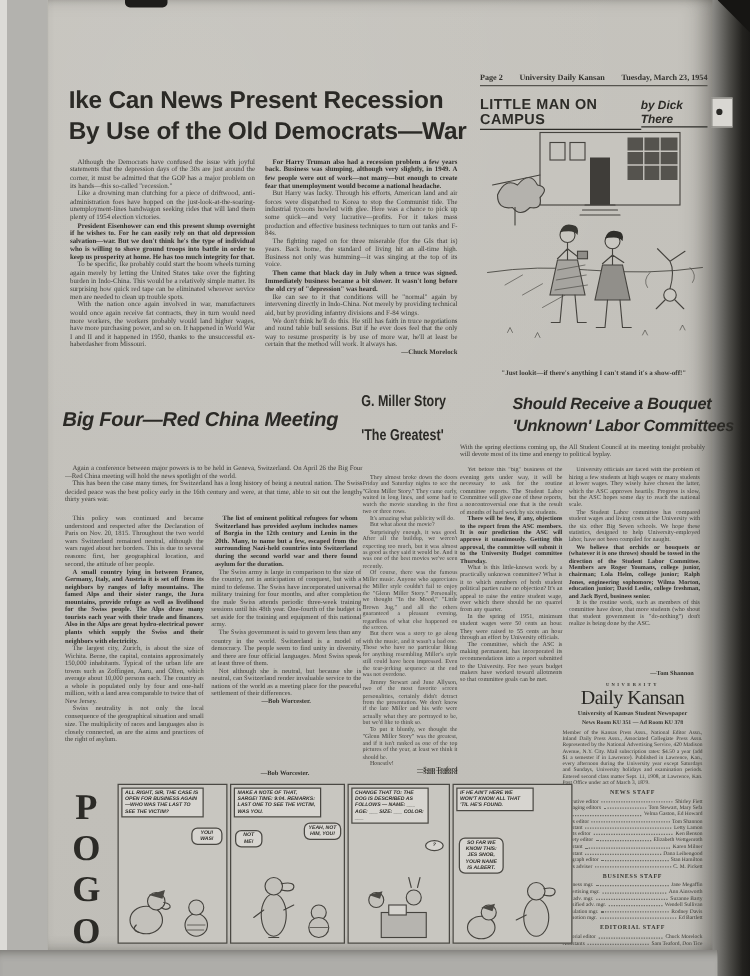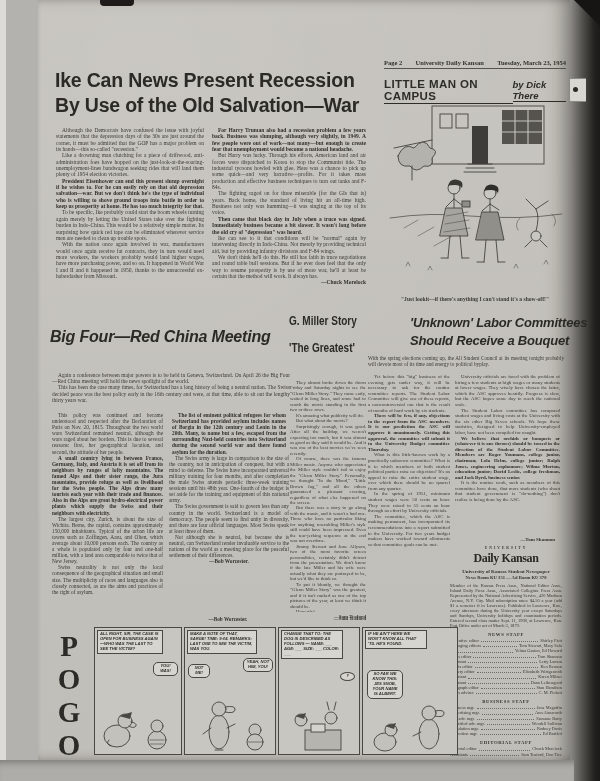--- a/index.html
+++ b/index.html
@@ -49,21 +49,21 @@
   #miller-col{left:290px;top:380px;width:76px;height:232px;font-size:4.8px;line-height:5.45px;}
   #miller-byline{left:296px;top:614px;width:70px;font-size:5px;}
   #labor-intro{left:368px;top:355px;width:196px;font-size:5.2px;line-height:6px;}
   #labor-col1{left:368px;top:374px;width:82px;height:246px;font-size:4.9px;line-height:5.6px;}
   #labor-col2{left:455px;top:374px;width:105px;height:162px;font-size:4.9px;line-height:5.6px;}
   #labor-byline{left:455px;top:537px;width:100px;font-size:5px;}
   #bob-byline{left:168px;top:616px;width:120px;text-align:center;font-weight:bold;font-size:5.2px;color:#33322d;}
   
   #masthead{left:450px;top:546px;width:112px;color:#373630;}
   #masthead .kicker{text-align:center;font-size:3.6px;letter-spacing:2px;font-weight:bold;}
-  #masthead .mast-title{text-align:center;font-weight:bold;font-size:12px;line-height:17px;letter-spacing:-.4px;color:#2a2925;}
+  #masthead .mast-title{text-align:center;font-weight:normal;font-size:16px;line-height:17px;letter-spacing:-.4px;color:#2a2925;}
   #masthead .mast-sub{text-align:center;font-weight:bold;font-size:5px;margin-top:2px;}
   #masthead .mast-rooms{text-align:center;font-weight:bold;font-size:4.6px;margin-top:1px;}
   #masthead .boiler{font-size:4.4px;line-height:5px;text-align:justify;margin-top:3px;}
   #masthead .staff-head{text-align:center;font-weight:bold;font-size:4.8px;letter-spacing:.6px;margin:4px 0 1px;}
   .staff-list .row{display:flex;align-items:flex-end;font-size:4.4px;line-height:5.2px;}
   .staff-list .role{white-space:nowrap;}
   .staff-list .dots{flex:1;border-bottom:1px dotted #6b6a64;margin:0 2px 1px;}
   .staff-list .nm{white-space:nowrap;}
   
   #pogo-title{left:52px;top:630px;width:34px;text-align:center;font-weight:bold;font-size:29px;line-height:33px;color:#2c2b27;}
@@ -131,21 +131,21 @@
       <path d="M152 135 q4 -14 0 -22 M148 144 l-7 7 M156 144 l7 7 M152 113 l-10 -10 M152 113 l12 -8"></path>
       <path d="M136 122 q-6 6 -2 12 M168 118 q6 6 2 12" stroke-width=".5"></path>
       <path d="M22 170 l2 -4 2 4 M44 174 l2 -4 2 4 M130 172 l2 -4 2 4 M160 168 l2 -4 2 4" stroke-width=".5"></path>
     </g>
   </svg>
 </div>
 <div class="abs" id="cartoon-caption">"Just lookit—if there's anything I can't stand it's a show-off!"</div>
 
 <div class="abs headline" id="ike-headline">
   <div>Ike Can News Present Recession</div>
-  <div>By Use of the Old Salvation—War</div>
+  <div>By Use of the Old Democrats—War</div>
 </div>
 <div class="col" id="ike-col1">
   <div>
       <p class="np">Although the Democrats have confused the issue with joyful statements that the depression days of the 30s are just around the corner, it must be admitted that the GOP has a major problem on its hands—this so-called "recession."</p>
       <p class="np">Like a drowning man clutching for a piece of driftwood, anti-administration foes have hopped on the just-look-at-the-soaring-unemployment-lines bandwagon seeking rides that will land them plenty of 1954 election victories.</p>
       <p class="np b">President Eisenhower can end this present slump overnight if he wishes to. For he can easily rely on that old depression salvation—war. But we don't think he's the type of individual who is willing to shove ground troops into battle in order to keep us prosperity at home. He has too much integrity for that.</p>
       <p class="np">To be specific, Ike probably could start the boom wheels turning again merely by letting the United States take over the fighting burden in Indo-China. This would be a relatively simple matter. Its surprising how quick red tape can be eliminated wherever service men are needed to clean up trouble spots.</p>
       <p class="np">With the nation once again involved in war, manufacturers would once again receive fat contracts, they in turn would need more workers, the workers probably would land higher wages, have more purchasing power, and so on. It happened in World War I and II and it happened in 1950, thanks to the unsuccessful ex-haberdasher from Missouri.</p>
     </div>
 </div>
@@ -201,22 +201,22 @@
       <p>Of course, there was the famous Miller music. Anyone who appreciates the Miller style couldn't fail to enjoy the "Glenn Miller Story." Personally, we thought "In the Mood," "Little Brown Jug," and all the others guaranteed a pleasant evening, regardless of what else happened on the screen.</p>
       <p>But there was a story to go along with the music, and it wasn't a bad one. Those who have no particular liking for anything resembling Miller's style still could have been impressed. Even the tear-jerking sequence at the end was not overdone.</p>
       <p>Jimmy Stewart and June Allyson, two of the most favorite screen personalities, certainly didn't detract from the presentation. We don't know if the late Miller and his wife were actually what they are portrayed to be, but we'd like to think so.</p>
       <p>To put it bluntly, we thought the "Glenn Miller Story" was the greatest, and if it isn't ranked as one of the top pictures of the year, at least we think it should be.</p>
       <p>Honestly!</p>
     </div>
 </div>
 <div class="abs byline" id="miller-byline">—Sam Teaford</div>
 
 <div class="abs headline" id="labor-headline">
+  <div>Should Receive a Bouquet</div>
   <div>'Unknown' Labor Committees</div>
-  <div>Should Receive a Bouquet</div>
 </div>
 <div class="col" id="labor-intro">With the spring elections coming up, the All Student Council at its meeting tonight probably will devote most of its time and energy to political byplay.</div>
 <div class="col" id="labor-col1">
   <div>
       <p>Yet before this "big" business of the evening gets under way, it will be necessary to ask for the routine committee reports. The Student Labor Committee will give one of these reports, a noncontroversial one that is the result of months of hard work by six students.</p>
       <p class="b">There will be few, if any, objections to the report from the ASC members. It is our prediction the ASC will approve it unanimously. Getting this approval, the committee will submit it to the University Budget committee Thursday.</p>
       <p>What is this little-known work by a practically unknown committee? What is it to which members of both student political parties raise no objection? It's an appeal to raise the entire student wage, over which there should be no quarrel from any quarter.</p>
       <p>In the spring of 1951, minimum student wages were 50 cents an hour. They were raised to 55 cents an hour through an effort by University officials.</p>
       <p>The committee, which the ASC is making permanent, has incorporated its recommendations into a report submitted to the University. For two years budget makers have worked toward allotments so that committee goals can be met.</p>
     </div>

